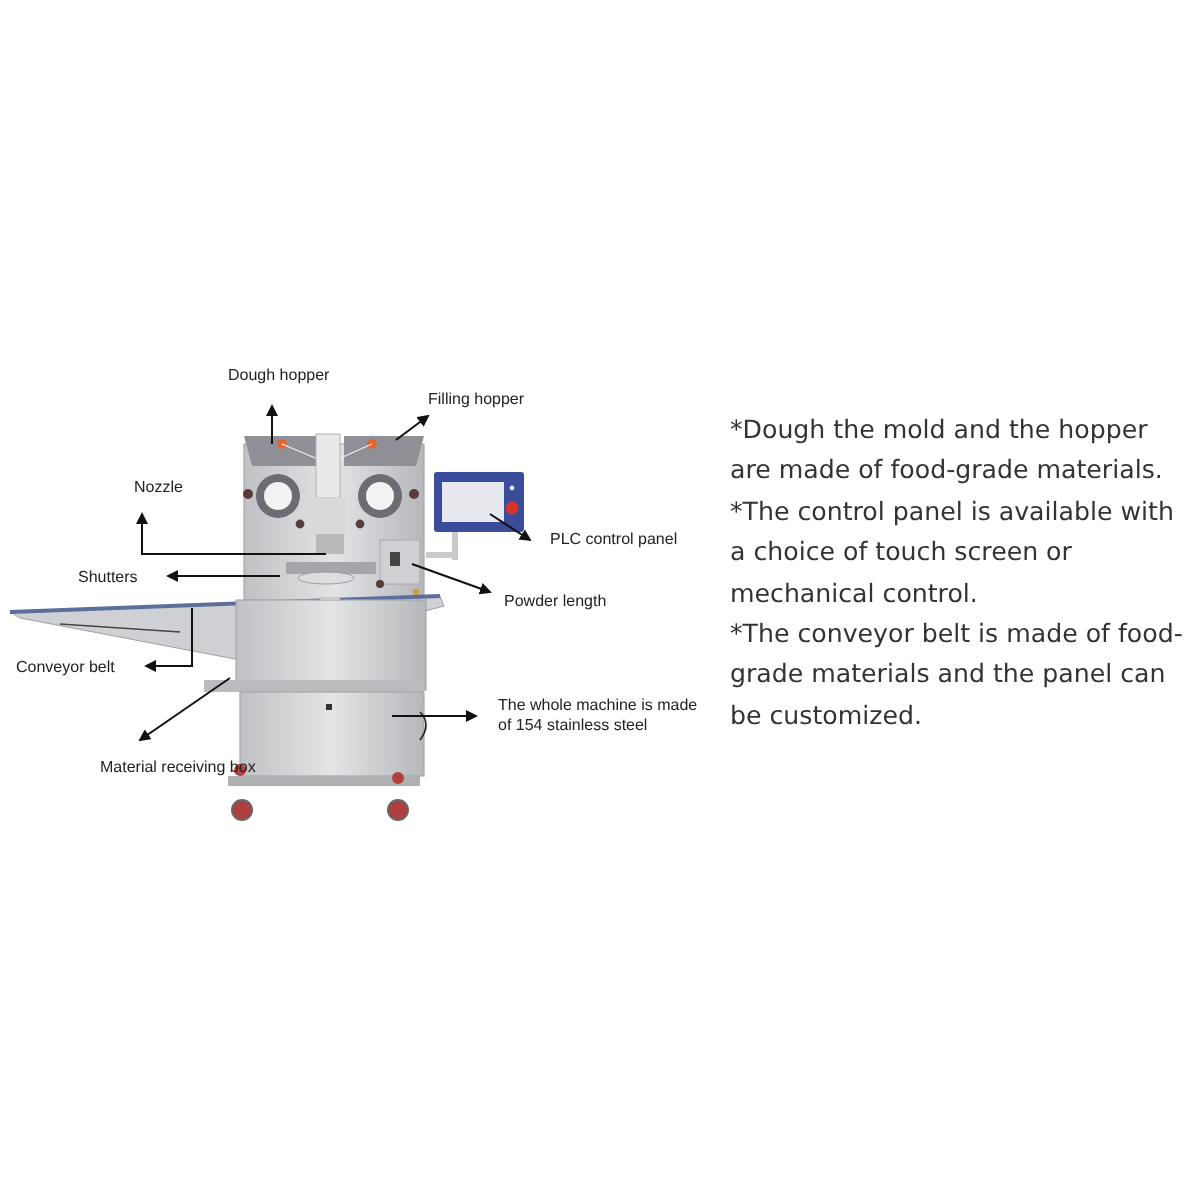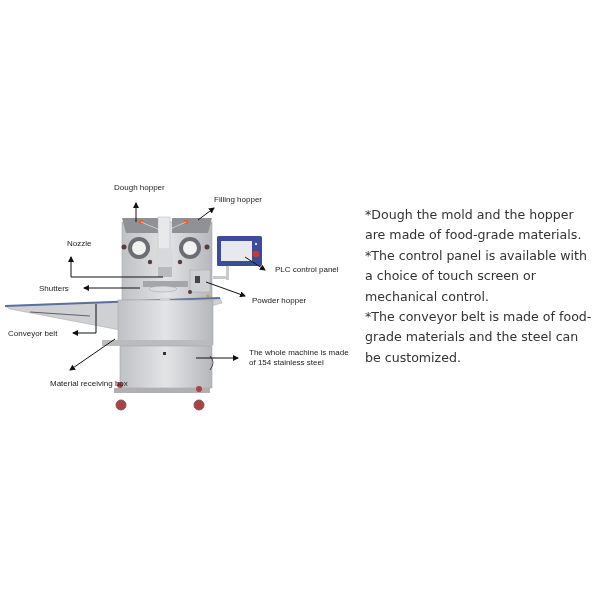--- a/index.html
+++ b/index.html
@@ -113,23 +113,23 @@
       <line x1="115" y1="339" x2="70" y2="370" marker-end="url(#ah)"></line>
       <line x1="196" y1="358" x2="238" y2="358" marker-end="url(#ah)"></line>
     </g>
   </svg>
 
   <span class="lbl" style="left:114px;top:183px;">Dough hopper</span>
   <span class="lbl" style="left:214px;top:195px;">Filling hopper</span>
   <span class="lbl" style="left:67px;top:239px;">Nozzle</span>
   <span class="lbl" style="left:275px;top:265px;">PLC control panel</span>
   <span class="lbl" style="left:39px;top:284px;">Shutters</span>
-  <span class="lbl" style="left:252px;top:296px;">Powder hopper</span>
+  <span class="lbl" style="left:252px;top:296px;">Powder length</span>
   <span class="lbl" style="left:8px;top:329px;">Conveyor belt</span>
   <span class="lbl" style="left:11px;top:379px;padding-left:39px;">Material receiving box</span>
   <span class="lbl multi" style="left:249px;top:348px;">The whole machine is made of 154 stainless steel</span>
 
   <div class="features">
     <p>*Dough the mold and the hopper are made of food-grade materials.</p>
     <p>*The control panel is available with a choice of touch screen or mechanical control.</p>
-    <p>*The conveyor belt is made of food-grade materials and the steel can be customized.</p>
+    <p>*The conveyor belt is made of food-grade materials and the panel can be customized.</p>
   </div>
 </div>
 
 </body></html>

